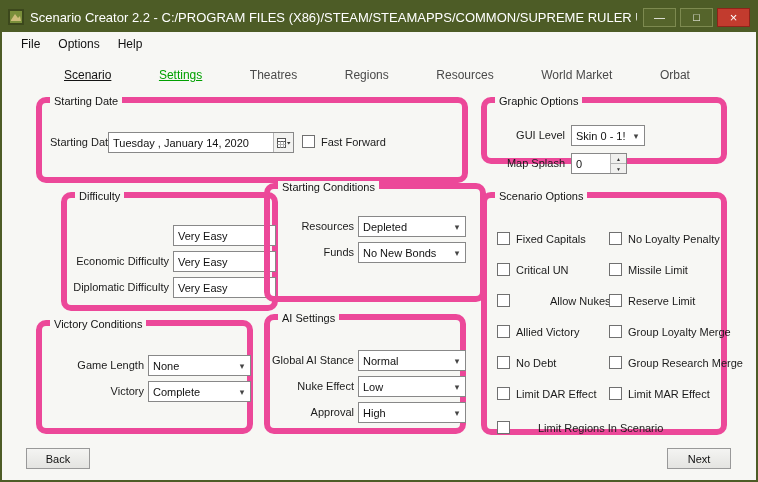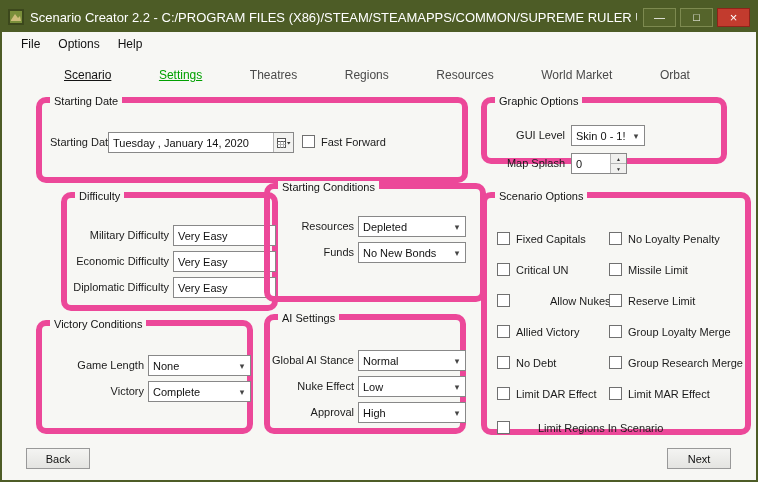--- a/index.html
+++ b/index.html
@@ -157,21 +157,20 @@
         <span class="spin-text">0</span>
         <span class="spin-btns">
           <span class="spin-btn">▲</span>
           <span class="spin-btn">▼</span>
         </span>
       </div>
     </div>
 
     <div class="group" style="left:24px; top:136px; width:217px; height:119px;margin-left:35px;">
       <span class="group-title">Difficulty</span>
-      <span class="flabel" style="left:4px; top:27px; width:98px;">Military Difficulty</span>
       <div class="combo" style="left:106px; top:27px; width:103px;">
         <span class="combo-text">Very Easy</span>
         <span class="combo-arrow">▾</span>
       </div>
       <span class="flabel" style="left:4px; top:53px; width:98px;">Economic Difficulty</span>
       <div class="combo" style="left:106px; top:53px; width:103px;">
         <span class="combo-text">Very Easy</span>
         <span class="combo-arrow">▾</span>
       </div>
       <span class="flabel" style="left:4px; top:79px; width:98px;">Diplomatic Difficulty</span>
@@ -188,21 +187,21 @@
         <span class="combo-text">Depleted</span>
         <span class="combo-arrow">▾</span>
       </div>
       <span class="flabel" style="left:2px; top:53px; width:82px;">Funds</span>
       <div class="combo" style="left:88px; top:53px; width:108px;">
         <span class="combo-text">No New Bonds</span>
         <span class="combo-arrow">▾</span>
       </div>
     </div>
 
-    <div class="group" style="left:479px; top:136px; width:270px; height:243px;">
+    <div class="group" style="left:479px; top:136px; width:246px; height:243px;">
       <span class="group-title">Scenario Options</span>
 
       <label class="check" style="left:10px; top:34px;">
         <span class="checkbox"></span>
         <span>Fixed Capitals</span>
       </label>
       <label class="check" style="left:10px; top:65px;">
         <span class="checkbox"></span>
         <span>Critical UN</span>
       </label>

